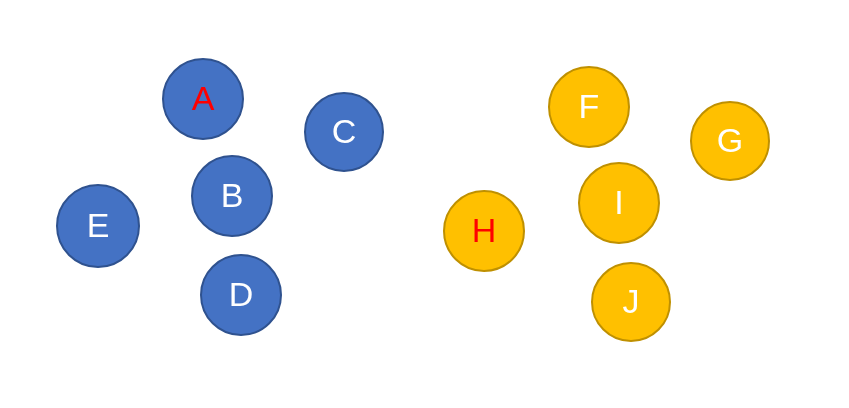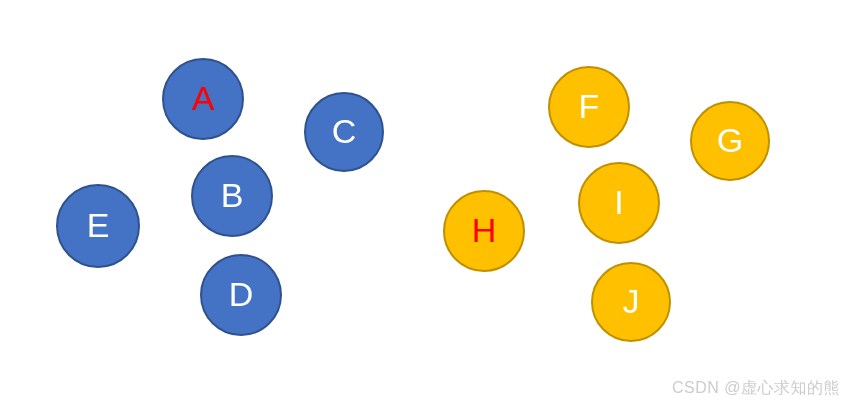--- a/index.html
+++ b/index.html
@@ -71,17 +71,14 @@
   <div class="circle" style="left: 443px; top: 190px; width: 82px; height: 82px; background: rgb(255, 192, 0); border-color: rgb(191, 144, 0);">
     <span style="color: rgb(255, 0, 0);">H</span>
   </div>
   <div class="circle" style="left: 578px; top: 162px; width: 82px; height: 82px; background: rgb(255, 192, 0); border-color: rgb(191, 144, 0);">
     <span style="color: rgb(255, 255, 255);">I</span>
   </div>
   <div class="circle" style="left: 591px; top: 262px; width: 80px; height: 80px; background: rgb(255, 192, 0); border-color: rgb(191, 144, 0);">
     <span style="color: rgb(255, 255, 255);">J</span>
   </div>
 
-  <div class="watermark" style="color: rgb(204, 204, 204);">
-    <span>CSDN @虚心求知的熊</span>
-  </div>
 
 </div>
 
 </body></html>

